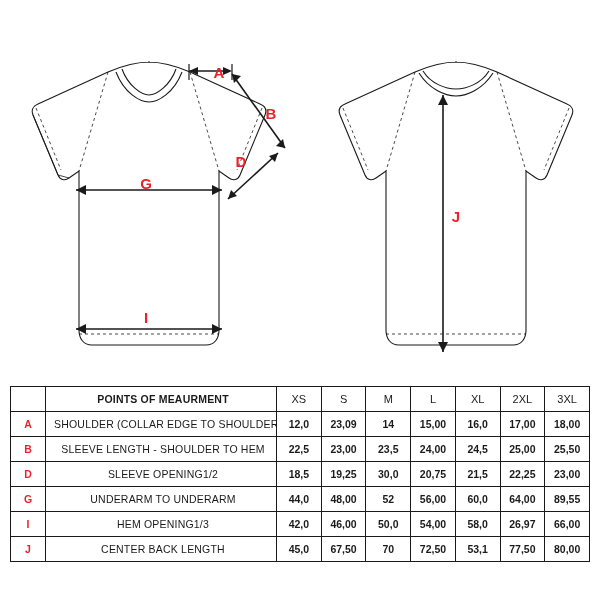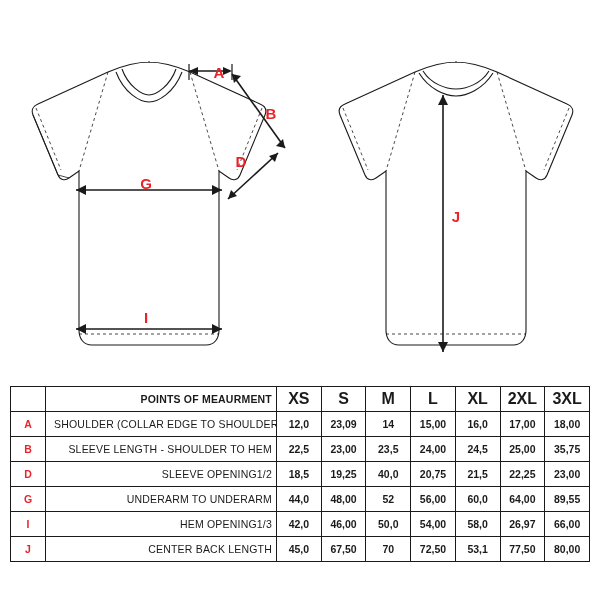--- a/index.html
+++ b/index.html
@@ -64,31 +64,31 @@
   table.sizechart th.col-key,
   table.sizechart td.col-key {
     width: 26px;
     color: #e8232a;
     font-weight: bold;
     font-size: 10.5px;
   }
   table.sizechart th.col-desc,
   table.sizechart td.col-desc {
     width: 218px;
-    text-align: right;
+    text-align: center;
     padding-left: 8px;
     letter-spacing: 0.2px;
   }
   table.sizechart th.col-desc {
     font-weight: bold;
     font-size: 10.5px;
   }
   table.sizechart th.size-head {
-    font-weight: bold;
-    font-size: 16px;
+    font-weight: normal;
+    font-size: 11px;
   }
   table.sizechart td.size-val {
     font-size: 10.5px;
     font-weight: bold;
   }
 </style>
 </head>
 <body>
 
 <div class="sheet">
@@ -239,28 +239,28 @@
         </tr>
         <tr>
           <td class="col-key">B</td>
           <td class="col-desc">SLEEVE LENGTH - SHOULDER TO HEM</td>
           <td class="size-val">22,5</td>
           <td class="size-val">23,00</td>
           <td class="size-val">23,5</td>
           <td class="size-val">24,00</td>
           <td class="size-val">24,5</td>
           <td class="size-val">25,00</td>
-          <td class="size-val">35,75</td>
+          <td class="size-val">25,50</td>
         </tr>
         <tr>
           <td class="col-key">D</td>
           <td class="col-desc">SLEEVE OPENING1/2</td>
           <td class="size-val">18,5</td>
           <td class="size-val">19,25</td>
-          <td class="size-val">40,0</td>
+          <td class="size-val">30,0</td>
           <td class="size-val">20,75</td>
           <td class="size-val">21,5</td>
           <td class="size-val">22,25</td>
           <td class="size-val">23,00</td>
         </tr>
         <tr>
           <td class="col-key">G</td>
           <td class="col-desc">UNDERARM TO UNDERARM</td>
           <td class="size-val">44,0</td>
           <td class="size-val">48,00</td>

